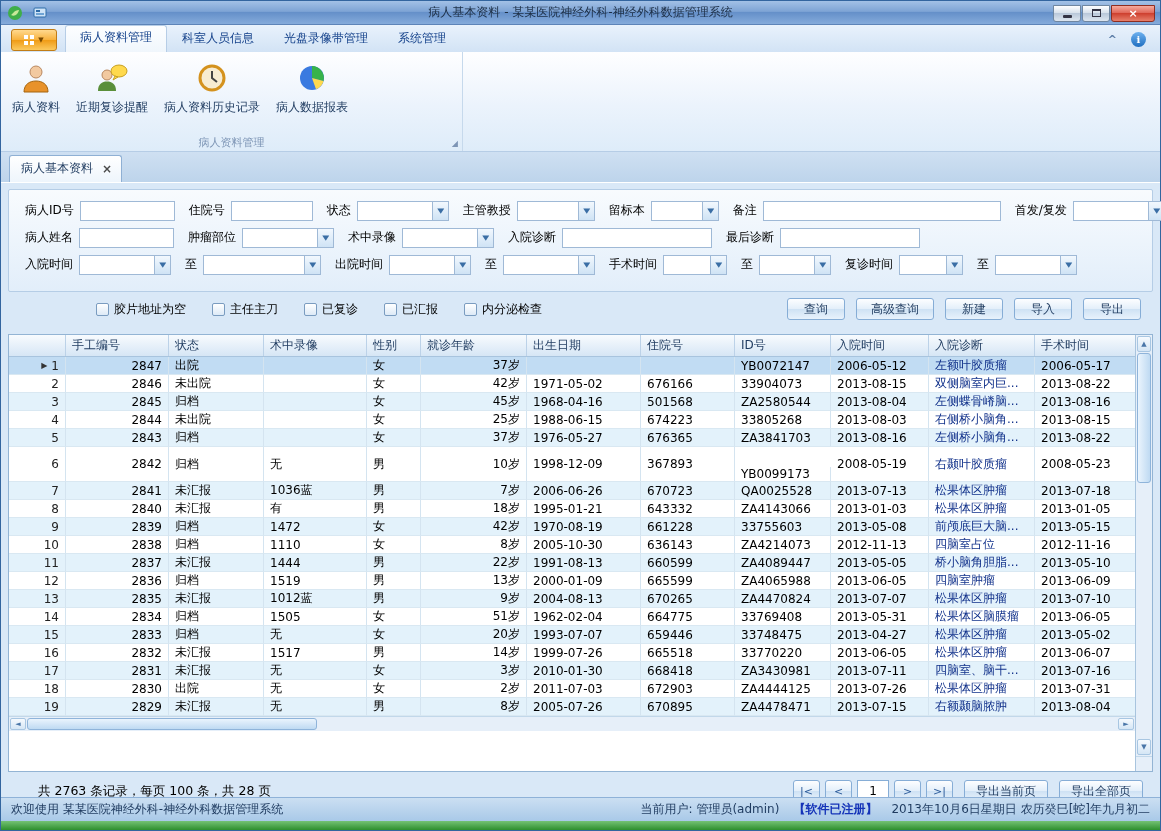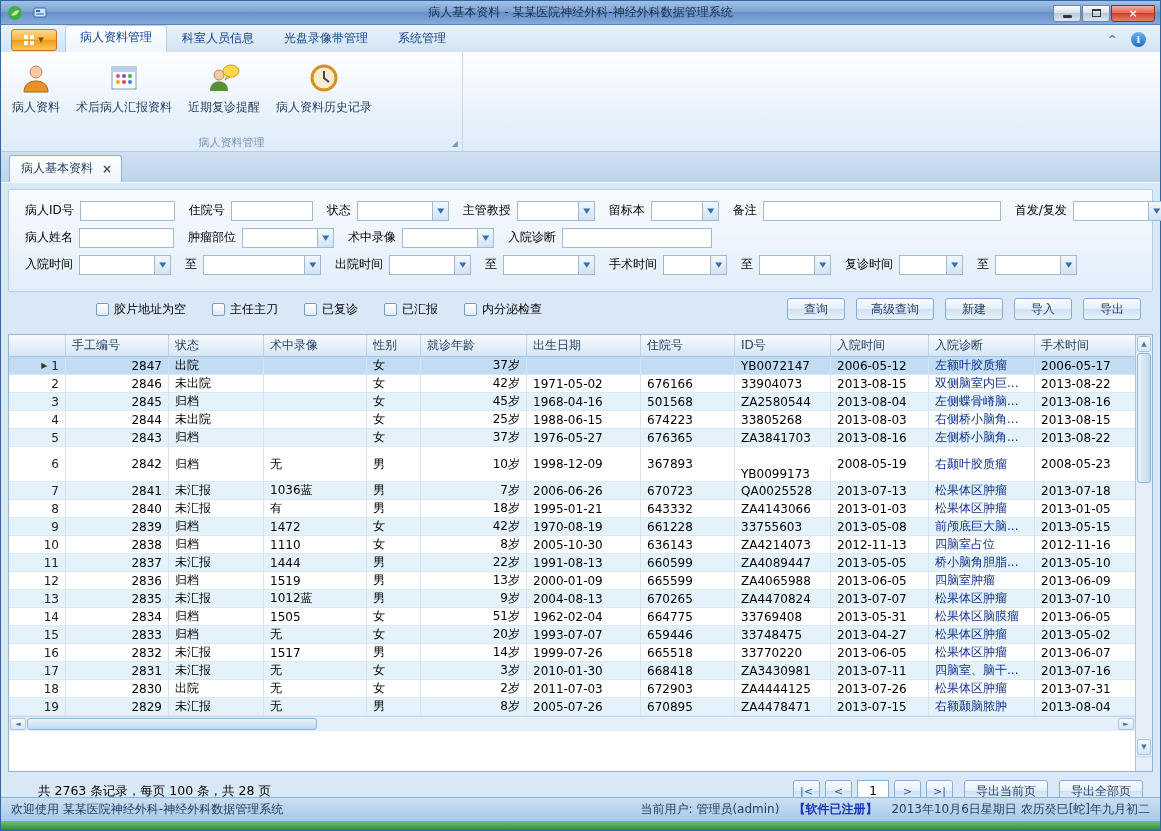--- a/index.html
+++ b/index.html
@@ -168,52 +168,47 @@
               <svg viewBox="0 0 32 32">
                 <circle cx="16" cy="10" r="6" fill="#f2c9a0" stroke="#b98860"></circle>
                 <path d="M4 30c0-8 6-11 12-11s12 3 12 11z" fill="#e8922a" stroke="#a5650f"></path>
               </svg>
             </span>
             <span class="rlabel">病人资料</span>
           </div>
           <div class="rbtn">
             <span class="ricon">
               <svg viewBox="0 0 32 32">
-                <rect x="4" y="5" width="24" height="22" fill="#fff" stroke="#7a9cc0"></rect>
-                <rect x="4" y="5" width="24" height="5" fill="#b8d0ea"></rect>
-                <circle cx="10" cy="14" r="2" fill="#e04a9a"></circle>
-                <circle cx="16" cy="14" r="2" fill="#7a4ae0"></circle>
-                <circle cx="22" cy="14" r="2" fill="#37b34a"></circle>
-                <circle cx="10" cy="20" r="2" fill="#f5a623"></circle>
-                <circle cx="16" cy="20" r="2" fill="#e04a4a"></circle>
-                <circle cx="22" cy="20" r="2" fill="#3a7ae0"></circle>
-              </svg>
-            </span>
-            <span class="rlabel">术后病人汇报资料</span>
-          </div>
-          <div class="rbtn">
-            <span class="ricon">
-              <svg viewBox="0 0 32 32">
                 <circle cx="11" cy="13" r="5" fill="#f2c9a0" stroke="#b98860"></circle>
                 <path d="M2 29c0-7 4-9.5 9-9.5s9 2.5 9 9.5z" fill="#5a8f3a"></path>
                 <ellipse cx="23" cy="9" rx="8" ry="6" fill="#ffd94d" stroke="#c8a020"></ellipse>
                 <path d="M19 14l-2 4 5-3z" fill="#ffd94d" stroke="#c8a020"></path>
               </svg>
             </span>
             <span class="rlabel">近期复诊提醒</span>
           </div>
           <div class="rbtn">
             <span class="ricon">
               <svg viewBox="0 0 32 32">
                 <circle cx="16" cy="16" r="12" fill="#f7ecd2" stroke="#d4921e" stroke-width="3"></circle>
                 <path d="M16 9v7l5 4" stroke="#444" stroke-width="2" fill="none"></path>
               </svg>
             </span>
             <span class="rlabel">病人资料历史记录</span>
           </div>
+          <div class="rbtn">
+            <span class="ricon">
+              <svg viewBox="0 0 32 32">
+                <circle cx="16" cy="16" r="12" fill="#3a7ae0"></circle>
+                <path d="M16 16V4A12 12 0 0 1 27.5 19z" fill="#37b34a"></path>
+                <path d="M16 16l11.5 3A12 12 0 0 1 20 27.2z" fill="#ffd94d"></path>
+              </svg>
+            </span>
+            <span class="rlabel">病人数据报表</span>
+          </div>
         </div>
       <div class="group-footer">
         <span>病人资料管理</span>
         <span class="dlauncher">◢</span>
       </div>
     </div>
   </div>
 
   <div class="doctabs">
     <div class="doctab">
@@ -294,20 +289,24 @@
             <div class="combo" style="width: 92px;">
               <div class="cfield"></div>
               <div class="cbtn">
                 <span>▼</span>
               </div>
             </div>
           </div>
           <div class="fitem">
             <span class="flabel">入院诊断</span>
             <input class="finput" style="width: 150px;">
+          </div>
+          <div class="fitem">
+            <span class="flabel">最后诊断</span>
+            <input class="finput" style="width: 140px;">
           </div>
         </div>
         <div class="frow">
           <div class="fitem">
             <span class="flabel">入院时间</span>
             <div class="combo" style="width: 92px;">
               <div class="cfield"></div>
               <div class="cbtn">
                 <span>▼</span>
               </div>

